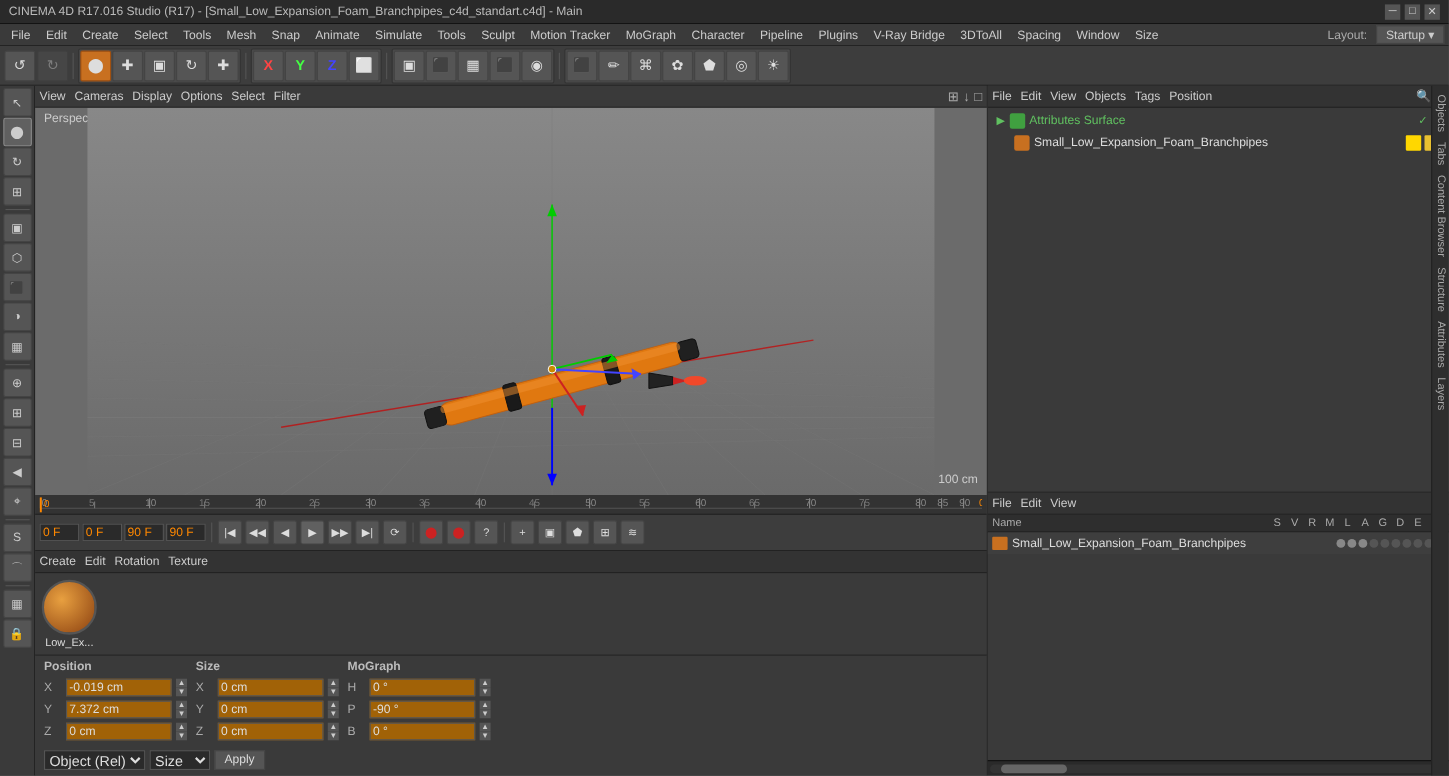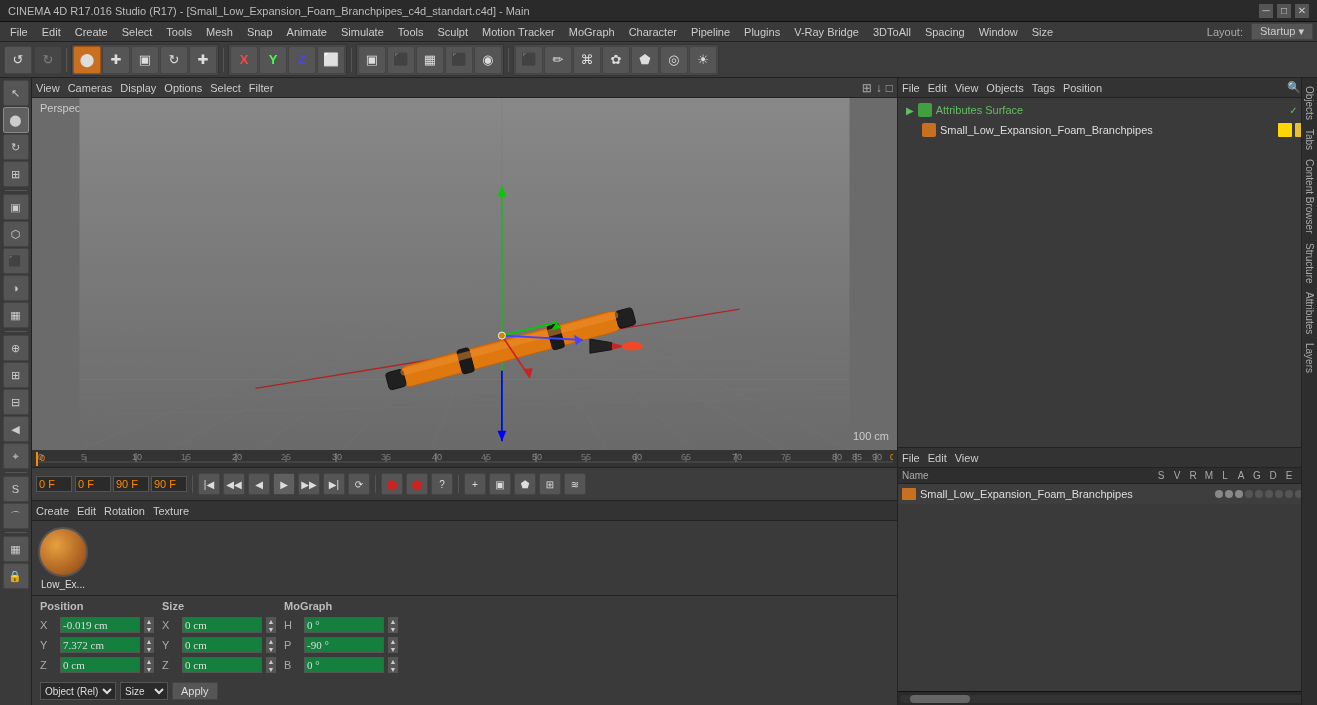--- a/index.html
+++ b/index.html
@@ -64,25 +64,25 @@
     .material-name { color: #ddd; font-size: 10px; text-align: center; margin-top: 2px; width: 54px; white-space: nowrap; overflow: hidden; text-overflow: ellipsis; }
     .material-item { display: flex; flex-direction: column; align-items: center; cursor: pointer; }
 
     
     #props-panel { height: 110px; background: #3a3a3a; border-top: 1px solid #222; display: flex; flex-direction: column; }
     #props-row { display: flex; gap: 8px; padding: 4px 8px; }
     .props-group { display: flex; flex-direction: column; gap: 2px; }
     .props-group-title { color: #bbb; font-size: 11px; font-weight: bold; padding-bottom: 2px; }
     .prop-field { display: flex; align-items: center; gap: 4px; height: 18px; }
     .prop-label { color: #aaa; font-size: 11px; width: 16px; }
-    .prop-input { background: #15803d; border: 1px solid #555; color: #ddd; font-size: 11px; width: 80px; height: 16px; padding: 0 2px; font-family: Liberation Serif, serif; }
+    .prop-input { background: #a16207; border: 1px solid #555; color: #ddd; font-size: 11px; width: 96px; height: 16px; padding: 0 2px; }
     .prop-spin { display: flex; flex-direction: column; width: 10px; }
     .prop-spin-btn { width: 10px; height: 8px; background: #555; border: none; cursor: pointer; font-size: 7px; color: #ccc; display: flex; align-items: center; justify-content: center; }
     .props-buttons { display: flex; gap: 4px; align-items: center; padding: 4px 8px; }
-    .props-select { background: #2a2a2a; border: 1px solid #555; color: #ddd; font-size: 10px; height: 18px; }
+    .props-select { background: #2a2a2a; border: 1px solid #555; color: #ddd; font-size: 13px; height: 18px; }
     .props-apply-btn { background: #555; border: 1px solid #444; color: #ddd; font-size: 11px; height: 18px; padding: 0 8px; cursor: pointer; }
     .right-tab { writing-mode: vertical-rl; font-size: 10px; color: #aaa; cursor: pointer; padding: 4px 2px; }
 
     
     #bottom-scroll { height: 14px; background: #2a2a2a; border-top: 1px solid #111; display: flex; align-items: center; padding: 0 2px; }
     .scroll-track { flex: 1; height: 8px; background: #333; border-radius: 4px; position: relative; }
     .scroll-thumb { width: 60px; height: 8px; background: #666; border-radius: 4px; position: absolute; left: 10px; }
 
     
     .subdiv-item { display: flex; align-items: center; height: 20px; padding: 0 4px; gap: 4px; }

